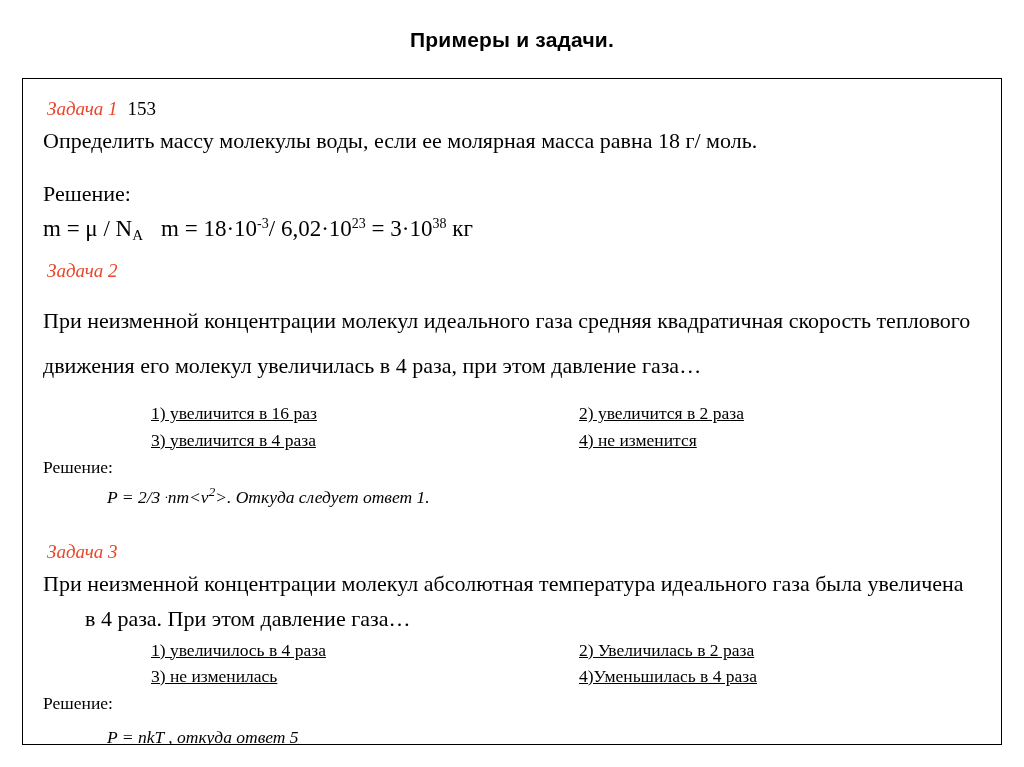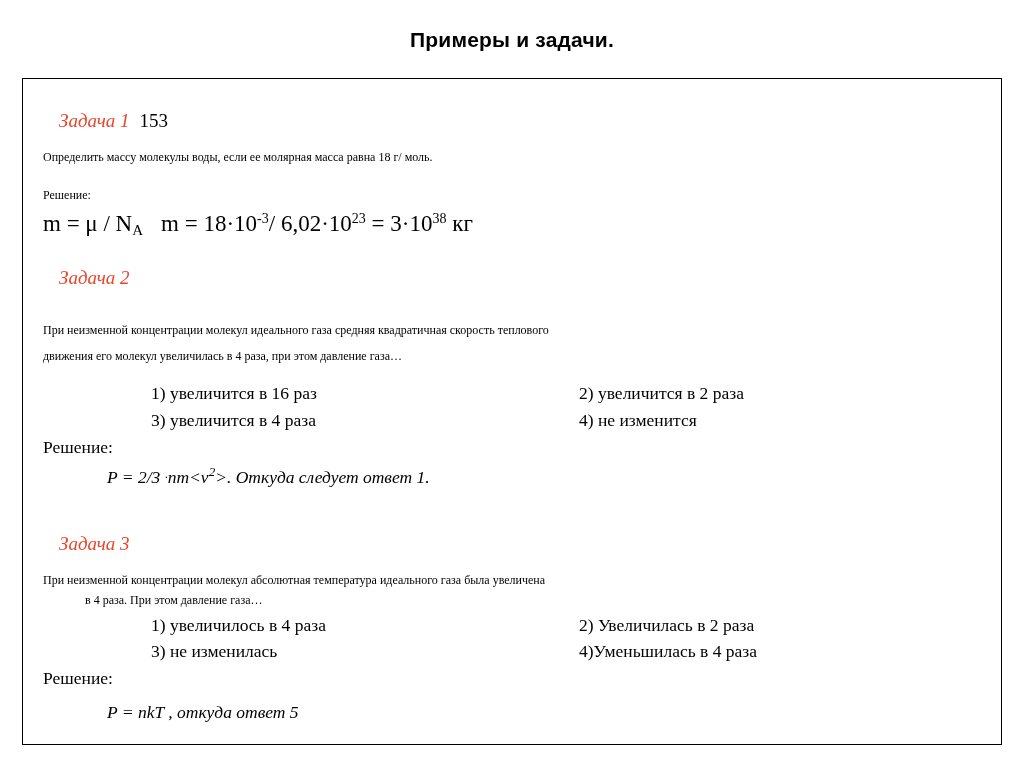--- a/index.html
+++ b/index.html
@@ -38,31 +38,31 @@
     bottom: 22px;
     border: 1px solid #000000;
     box-sizing: border-box;
     padding: 14px 20px 10px 20px;
     overflow: hidden;
   }
   .task-head {
     color: #e8462b;
     font-style: italic;
     font-size: 19px;
-    margin: 16px;
+    margin: 4px;
     line-height: 1.25;
   }
   .task-head .num {
     color: #000000;
     font-style: normal;
     font-size: 19px;
     margin-left: 10px;
   }
   .para {
-    font-size: 12px;
+    font-size: 22px;
     line-height: 1.45;
     margin: 3px 0 0 0;
   }
   .para.spaced {
     line-height: 1.95;
   }
   .gap-sm { height: 10px; }
   .gap-md { height: 18px; }
   .gap-lg { height: 26px; }
 
@@ -80,20 +80,21 @@
     font-size: 14px;
     vertical-align: 0.55em;
   }
   .formula .sp { display: inline-block; width: 18px; }
 
   .options {
     margin: 2px 0 0 0;
     padding: 0;
     width: 100%;
     border-collapse: collapse;
+    text-decoration: underline;
   }
   .options td {
     font-size: 17.5px;
     line-height: 1.5;
     padding: 0;
     vertical-align: top;
   }
   .options td.col1 { width: 420px; padding-left: 108px; }
   .options td.col2 { padding-left: 8px; }
 

